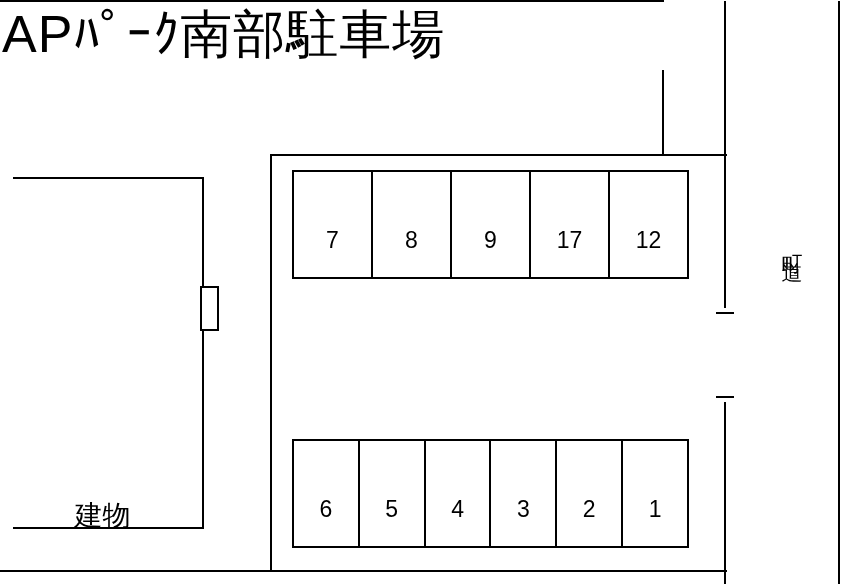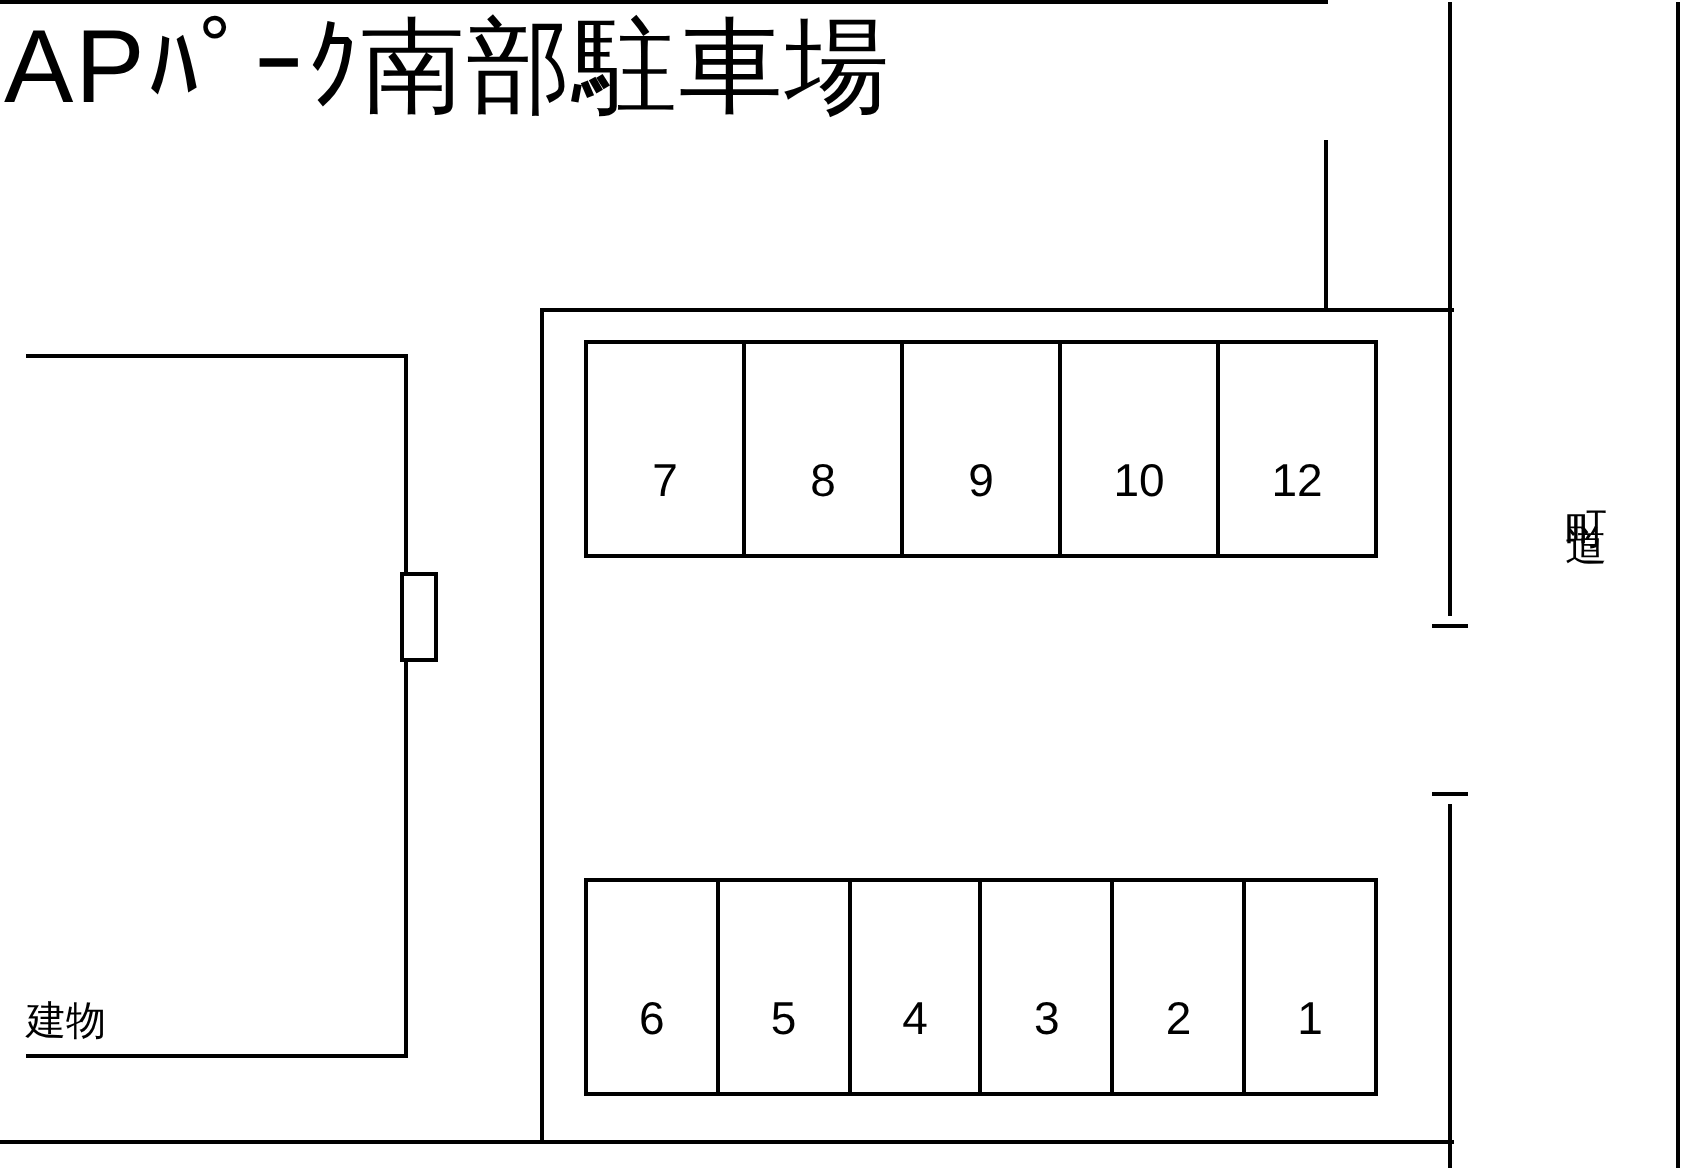--- a/index.html
+++ b/index.html
@@ -37,21 +37,22 @@
     box-sizing: border-box;
     border-top: 2px solid #000;
     border-right: 2px solid #000;
     border-bottom: 2px solid #000;
   }
   .building-label {
     position: absolute;
     left: 0;
     right: 10px;
     top: 318px;
-    font-size: 20px;
+    text-align: center;
+    font-size: 28px;
   }
   .annex {
     position: absolute;
     left: 200px;
     top: 286px;
     width: 19px;
     height: 45px;
     box-sizing: border-box;
     border: 2px solid #000;
     background: #ffffff;
@@ -117,21 +118,21 @@
   <div class="space">
       <span>7</span>
     </div>
   <div class="space">
       <span>8</span>
     </div>
   <div class="space">
       <span>9</span>
     </div>
   <div class="space">
-      <span>10</span>
+      <span>17</span>
     </div>
   <div class="space">
       <span>12</span>
     </div>
 </div>
 
 <div class="row row-bottom">
   <div class="space">
       <span>6</span>
     </div>

